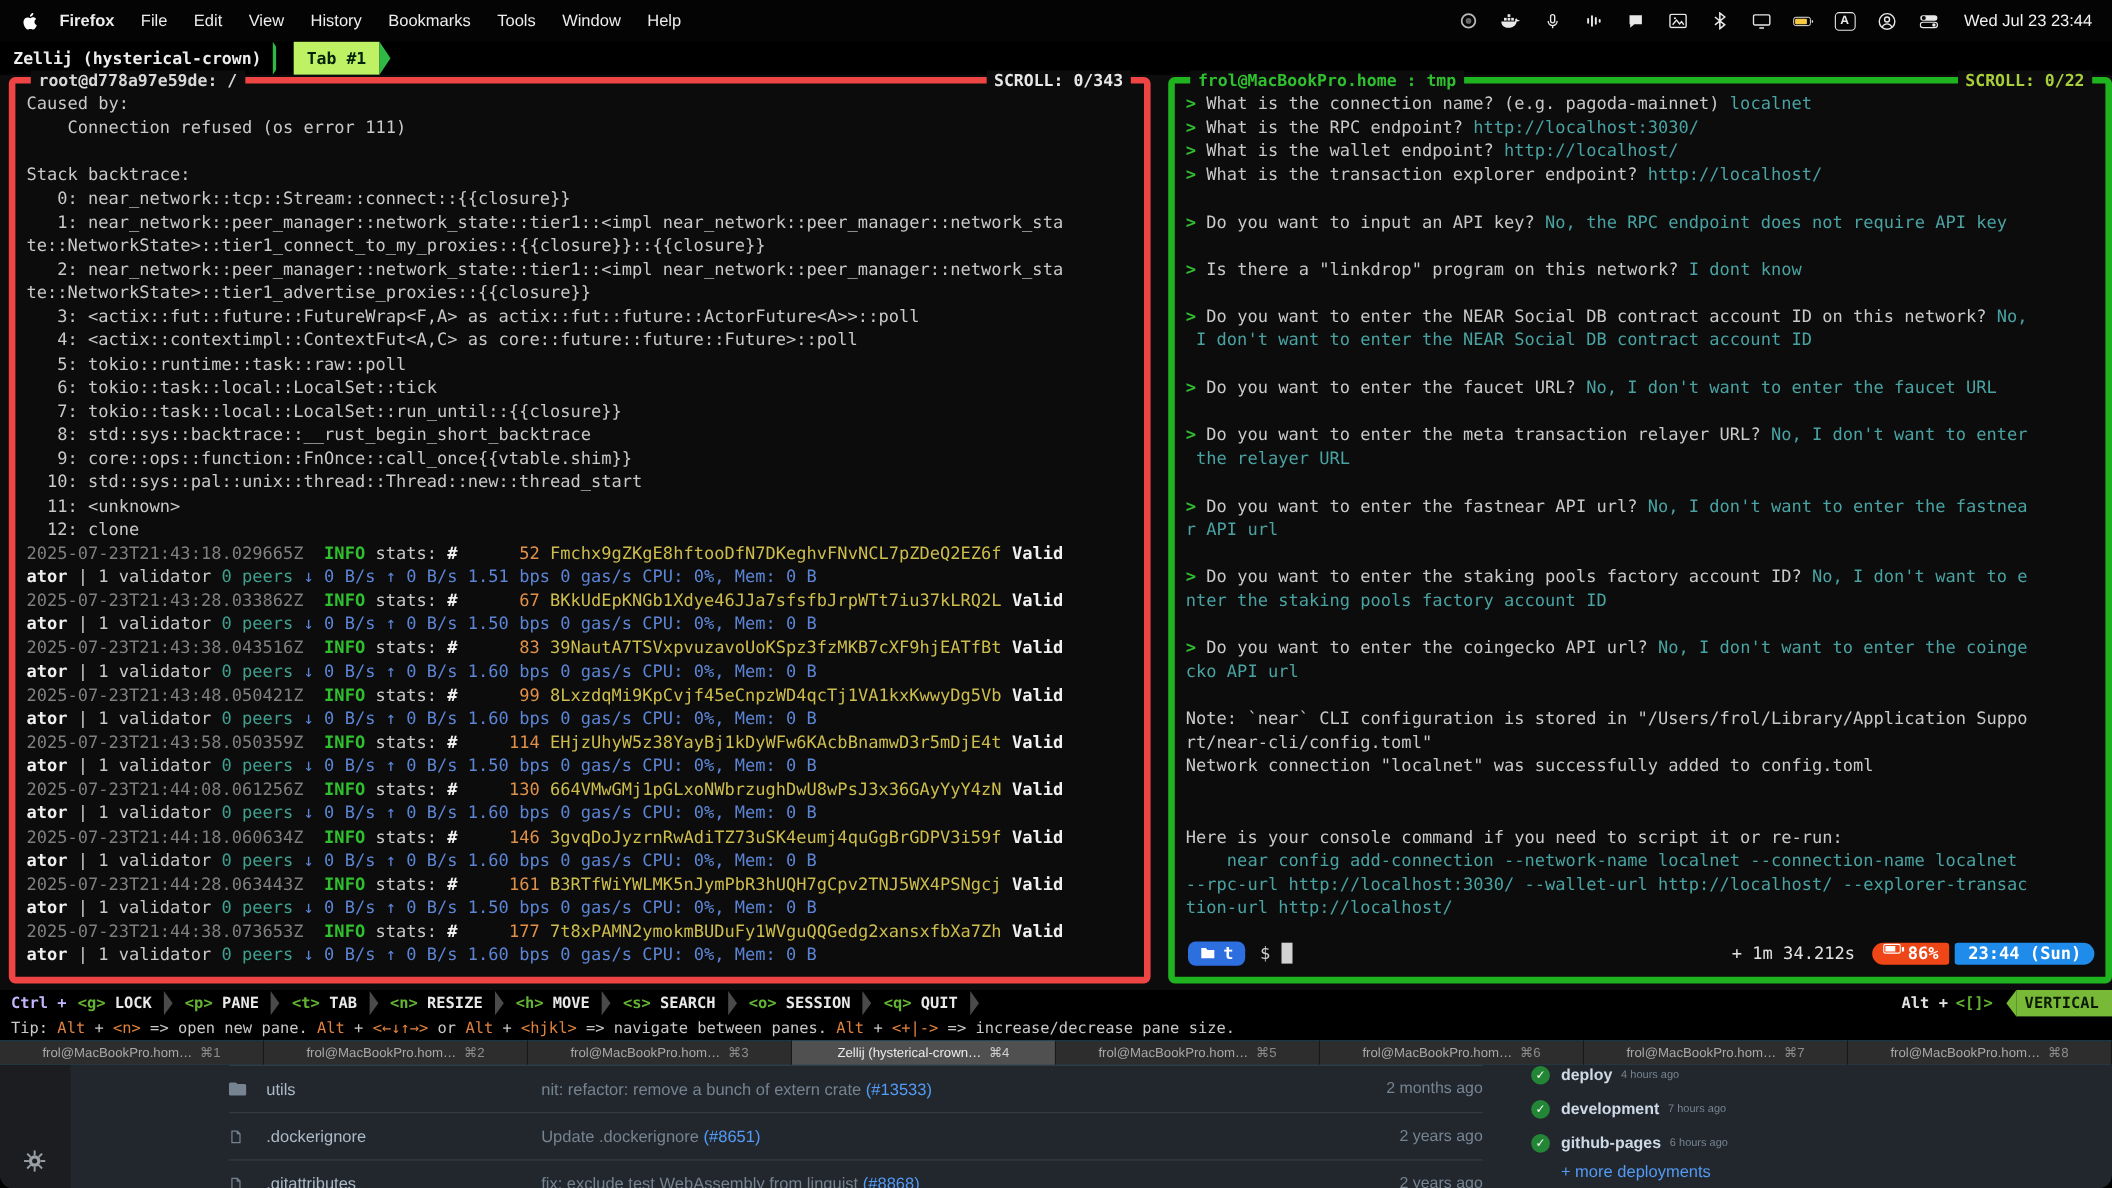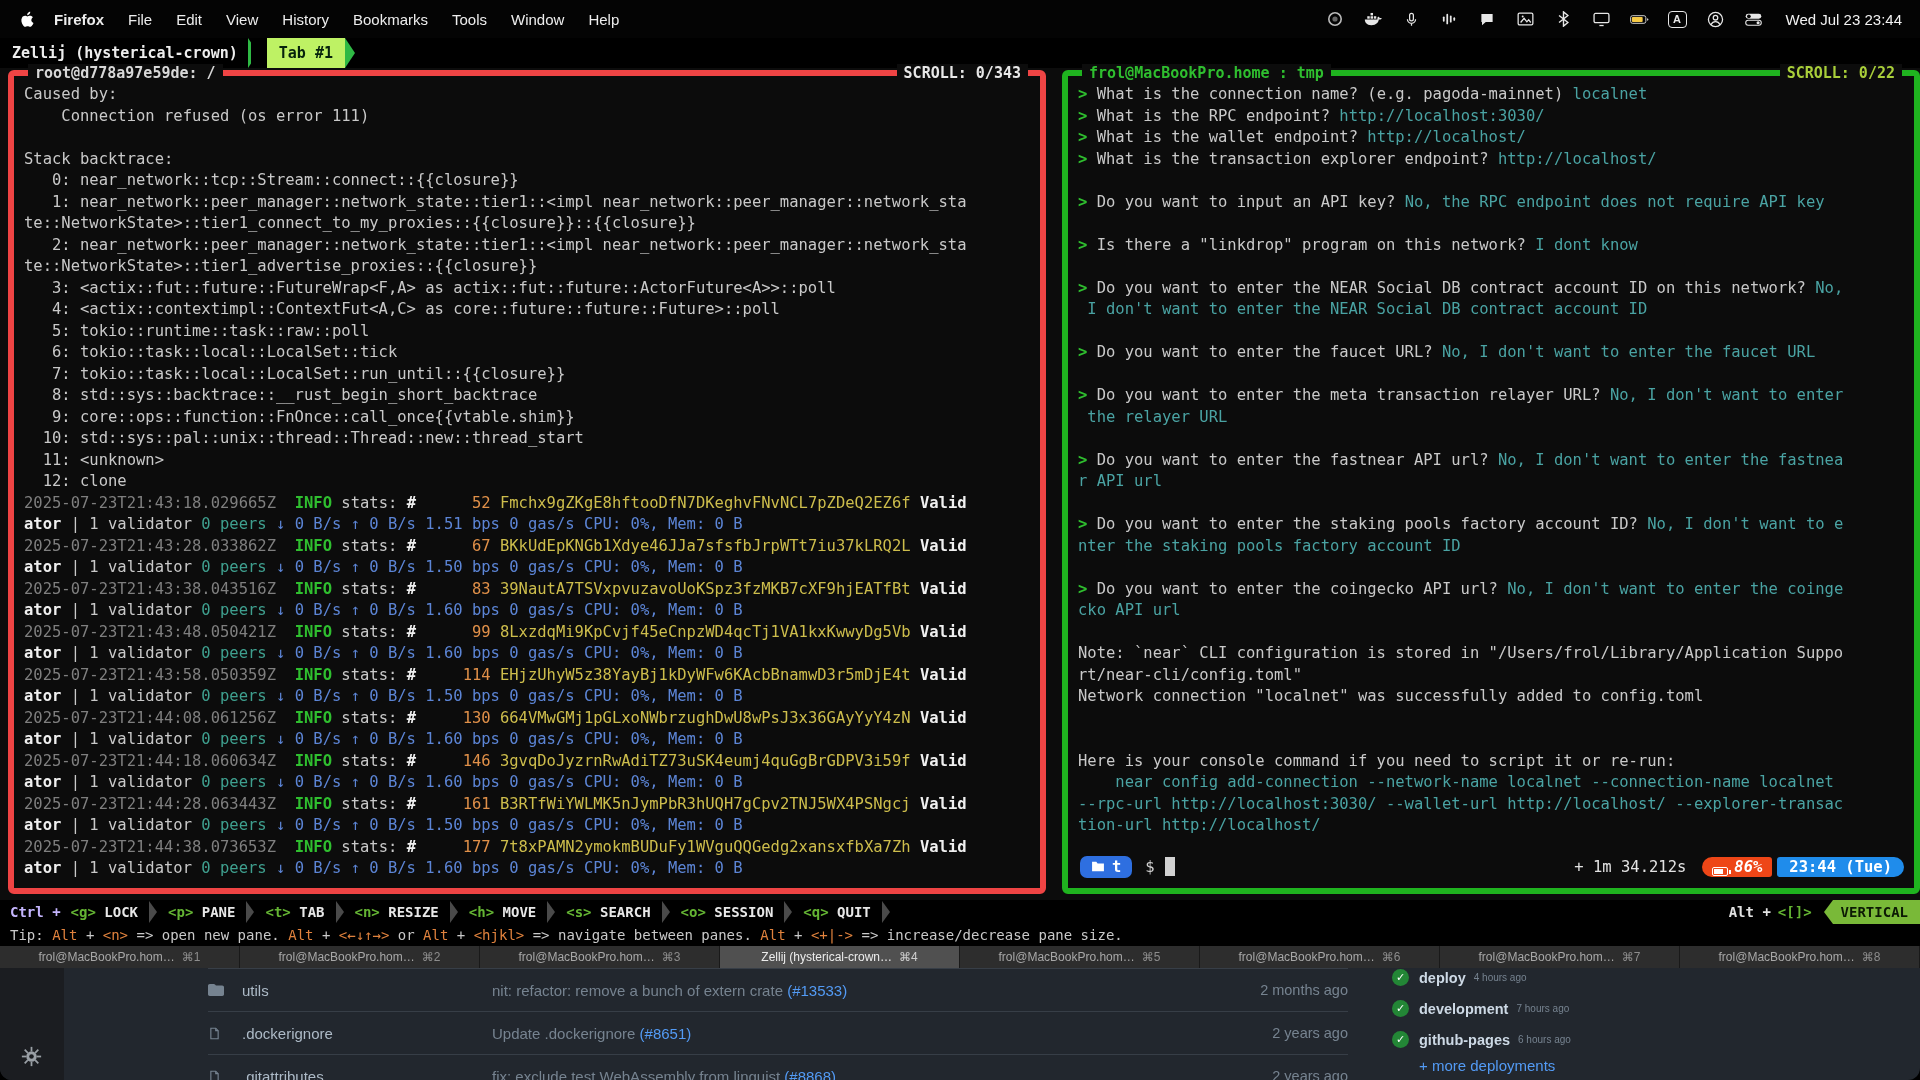--- a/index.html
+++ b/index.html
@@ -59,22 +59,22 @@
 
   
   .prompt { position:absolute; left:12px; right:10px; bottom:8px; height:27px; display:flex;
             align-items:center; font:15.5px "DejaVu Sans Mono", monospace; }
   .dirpill { display:inline-flex; align-items:center; gap:7px; background:#2e6fe0;
              border-radius:7px; padding:2px 11px; color:#fff; font-weight:bold; }
   .dollar { color:#cfcfcf; margin-left:13px; }
   .cursor { width:10px; height:19px; background:#d2d2d2; margin-left:10px; }
   .flex { flex:1; }
   .timer { color:#e2e2e2; margin-right:16px; }
-  .bpill { display:inline-flex; align-items:flex-end; gap:6px; background:#ee4617;
-           border-radius:10px 3px 3px 10px; padding:1px 10px; color:#fff; font-weight:bold;font-style:italic; }
+  .bpill { display:inline-flex; align-items:flex-start; gap:6px; background:#ee4617;
+           border-radius:10px 3px 3px 10px; padding:1px 10px; color:#fff; font-weight:bold; }
   .bat { width:16px; height:9px; border:1.5px solid #fff; border-radius:2px; position:relative;
          display:inline-block; }
   .bat::before { content:''; position:absolute; left:1px; top:1px; bottom:1px; width:9px; background:#fff; }
   .bat::after  { content:''; position:absolute; right:-4px; top:2px; width:2px; height:4px; background:#fff; }
   .cpill { background:#1f8ceb; border-radius:3px 10px 10px 3px; padding:1px 12px; color:#fff;
            font-weight:bold; margin-left:5px; }
 
   
   .zj-status { position:absolute; top:900px; left:0; width:1920px; height:24px; background:#000;
                display:flex; align-items:center; font:bold 14px "DejaVu Sans Mono", monospace; }
@@ -266,21 +266,21 @@
           <span>t</span>
         </span>
         <span class="dollar">$</span>
         <span class="cursor"></span>
         <span class="flex"></span>
         <span class="timer">+ 1m 34.212s</span>
         <span class="bpill">
           <i class="bat"></i>
           <span>86%</span>
         </span>
-        <span class="cpill">23:44 (Tue)</span>
+        <span class="cpill">23:44 (Sun)</span>
       </div>
     </section>
   </div>
 
   <div class="zj-status">
     <span class="ctrl">Ctrl +</span>
     <span class="modes" id="modes">
         <span class="mseg"><span class="mkey">&lt;g&gt;</span><span class="mlab"> LOCK</span></span>
         <i class="marrow"></i>
         <span class="mseg"><span class="mkey">&lt;p&gt;</span><span class="mlab"> PANE</span></span>

